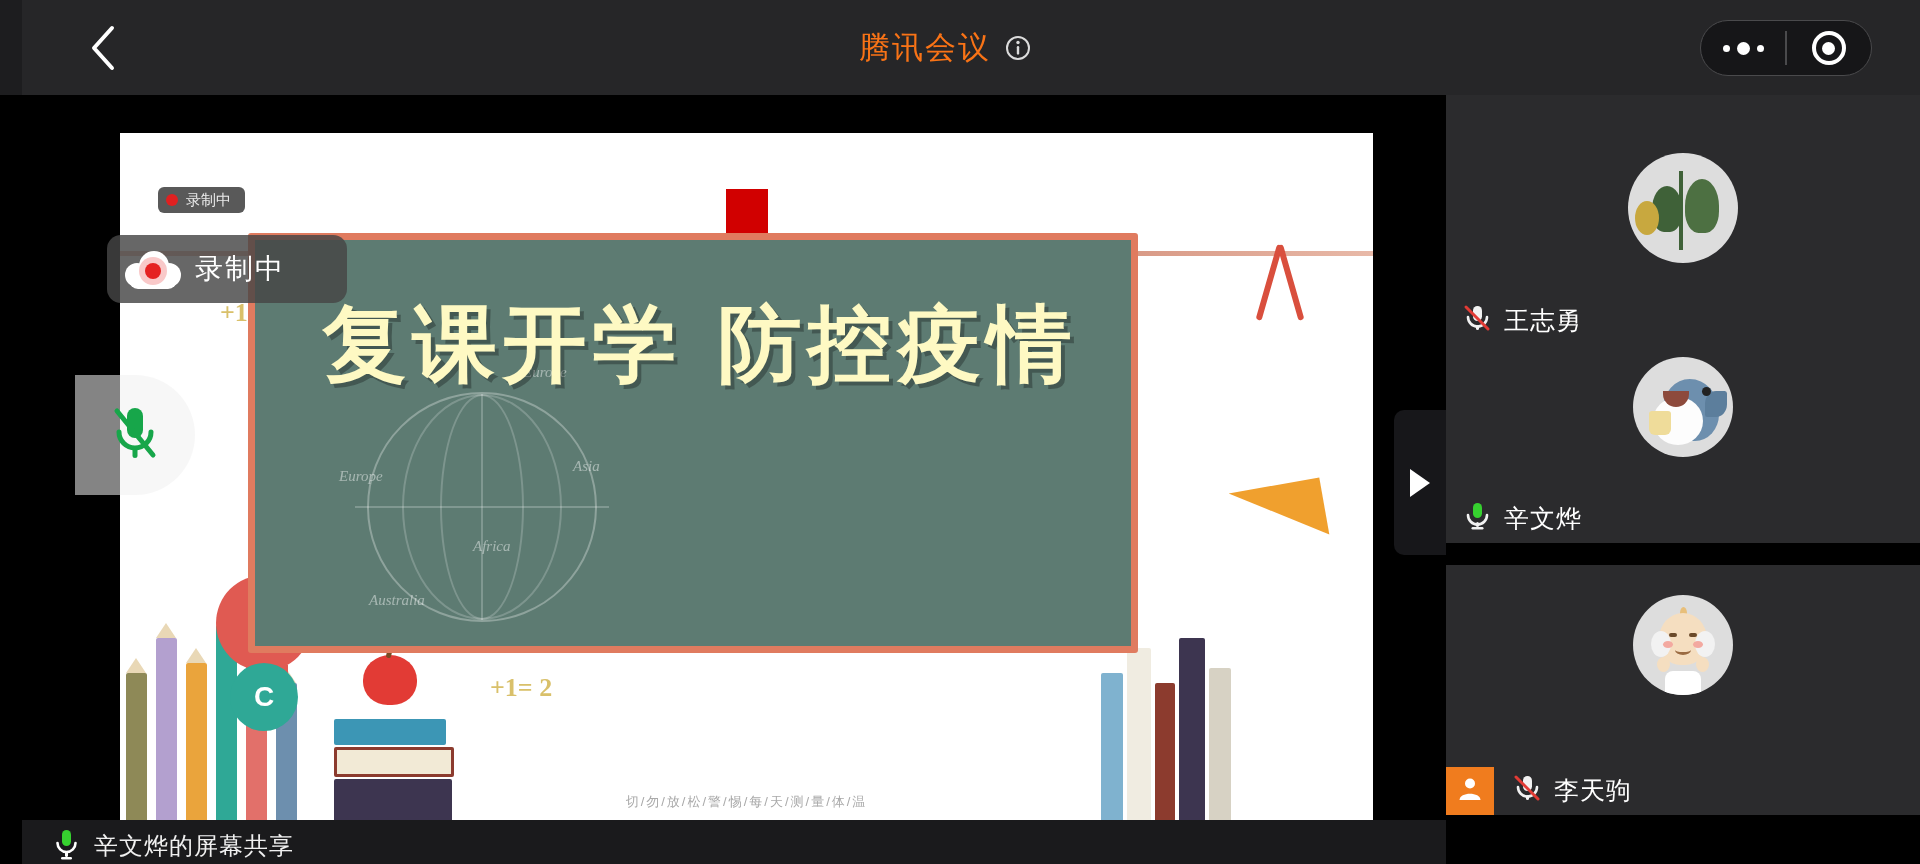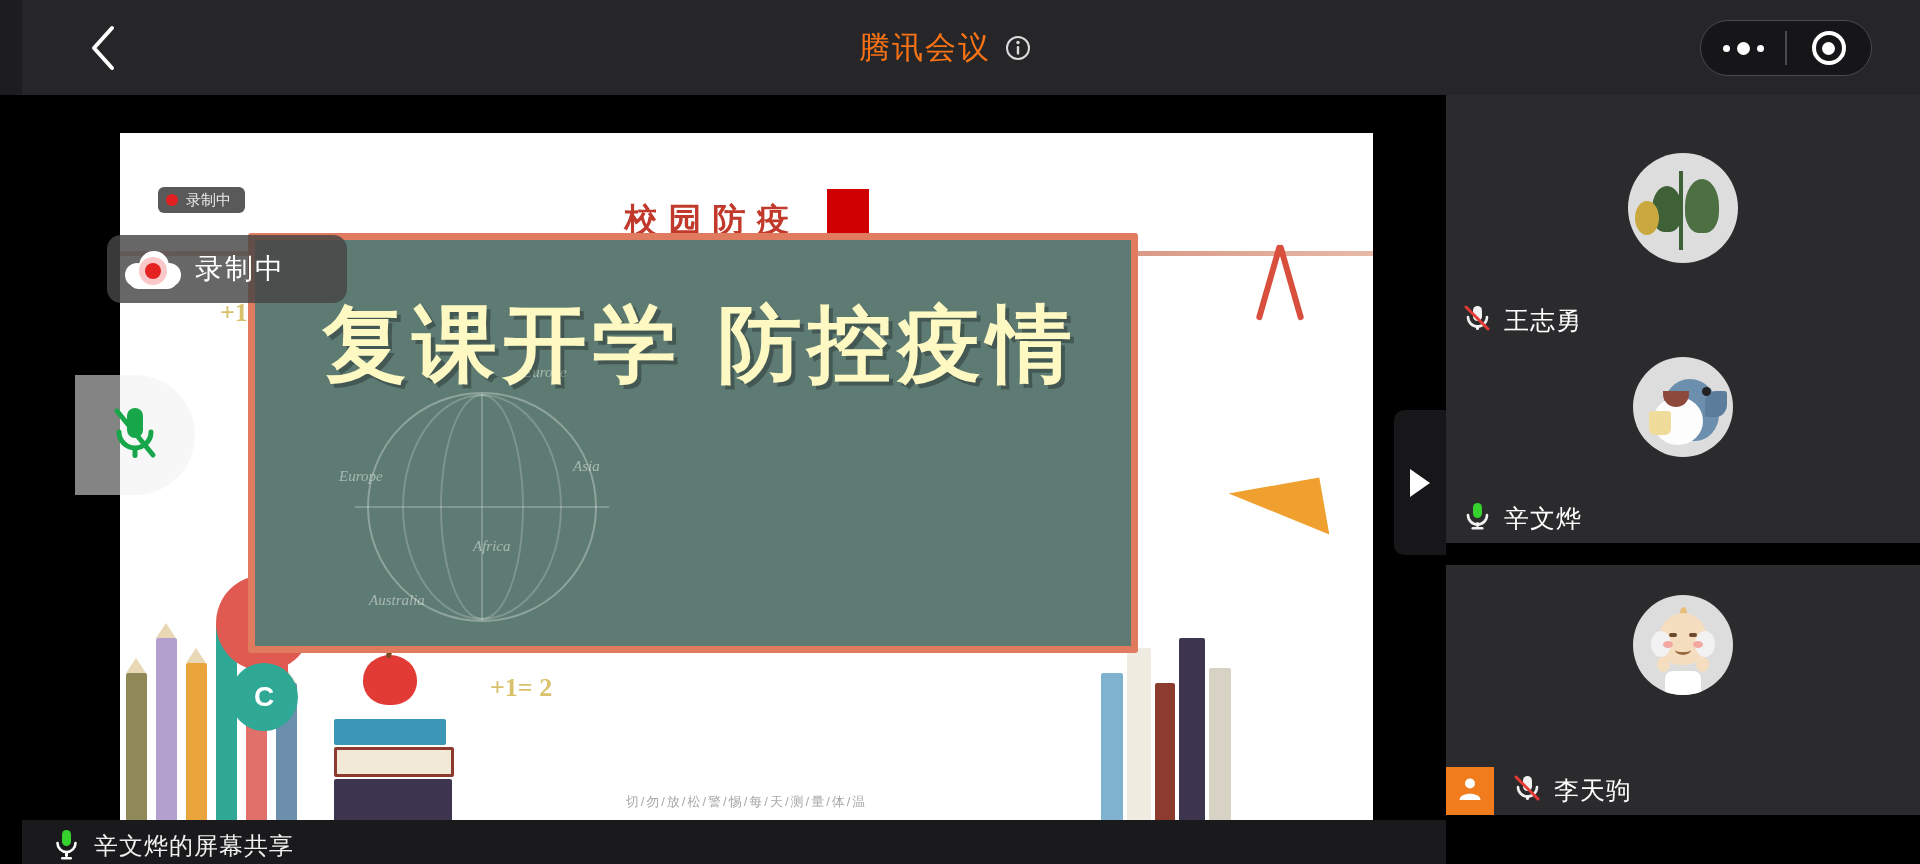--- a/index.html
+++ b/index.html
@@ -388,21 +388,20 @@
   </div>
 </div>
 
 <div id="stage">
 
   <div id="share-window">
 
     <div id="slide">
 
       <div id="slide-head">
-        <span class="slide-head-txt">校园防疫</span>
         <span id="slide-head-banner"></span>
       </div>
       <div id="slide-rule"></div>
 
       <div id="pencils">
         <span class="pencil" style="left:6px;  height:150px; background:#8e8957;"></span>
         <span class="pencil" style="left:36px; height:185px; background:#b3a0cf;"></span>
         <span class="pencil" style="left:66px; height:160px; background:#eaa43c;"></span>
         <span class="pencil" style="left:96px; height:198px; background:#2fa896;"></span>
         <span class="pencil" style="left:126px;height:170px; background:#e2706a;"></span>

